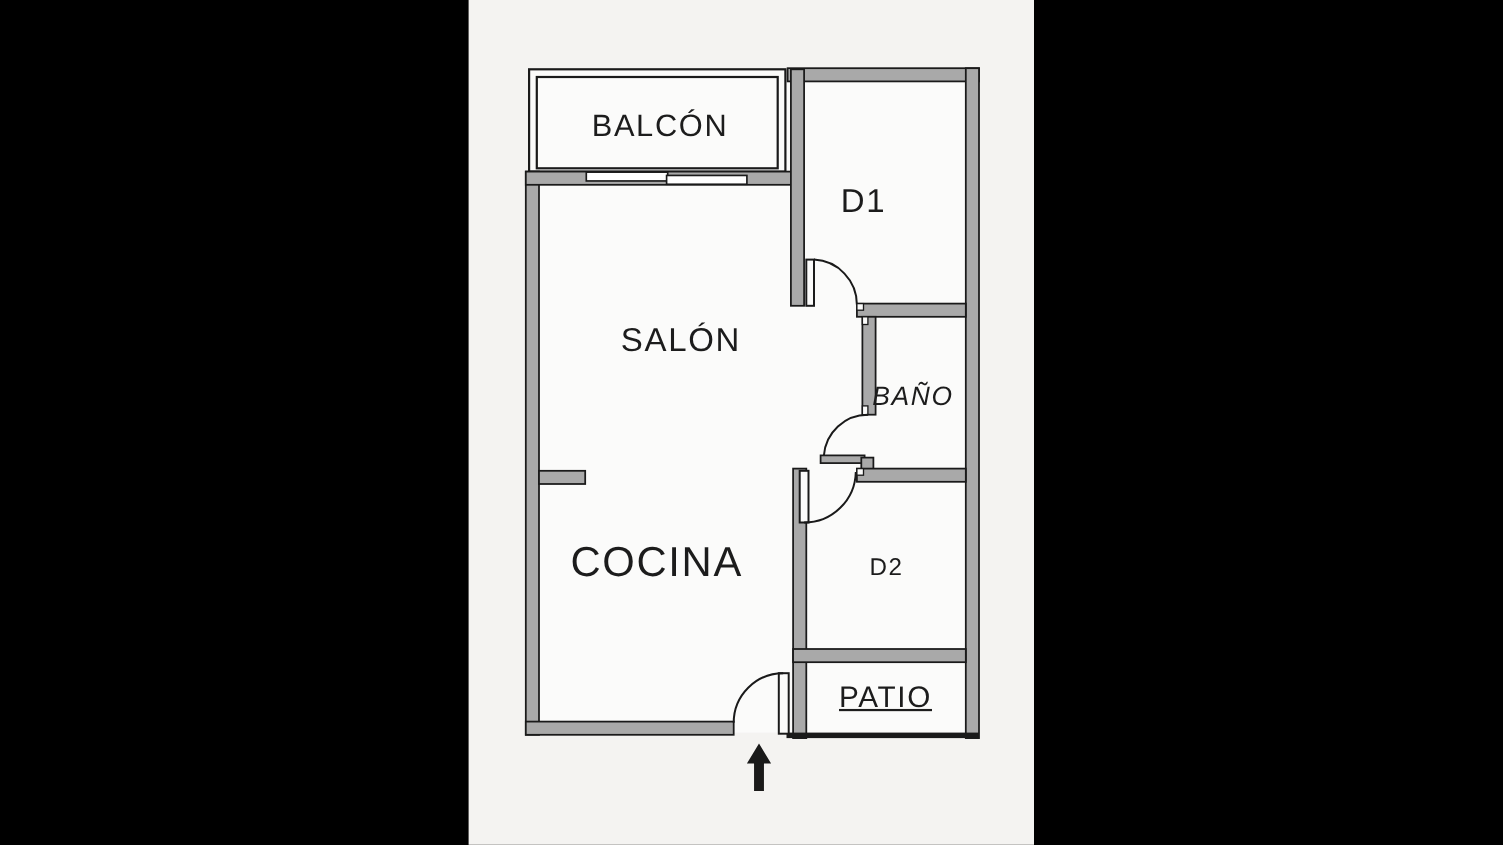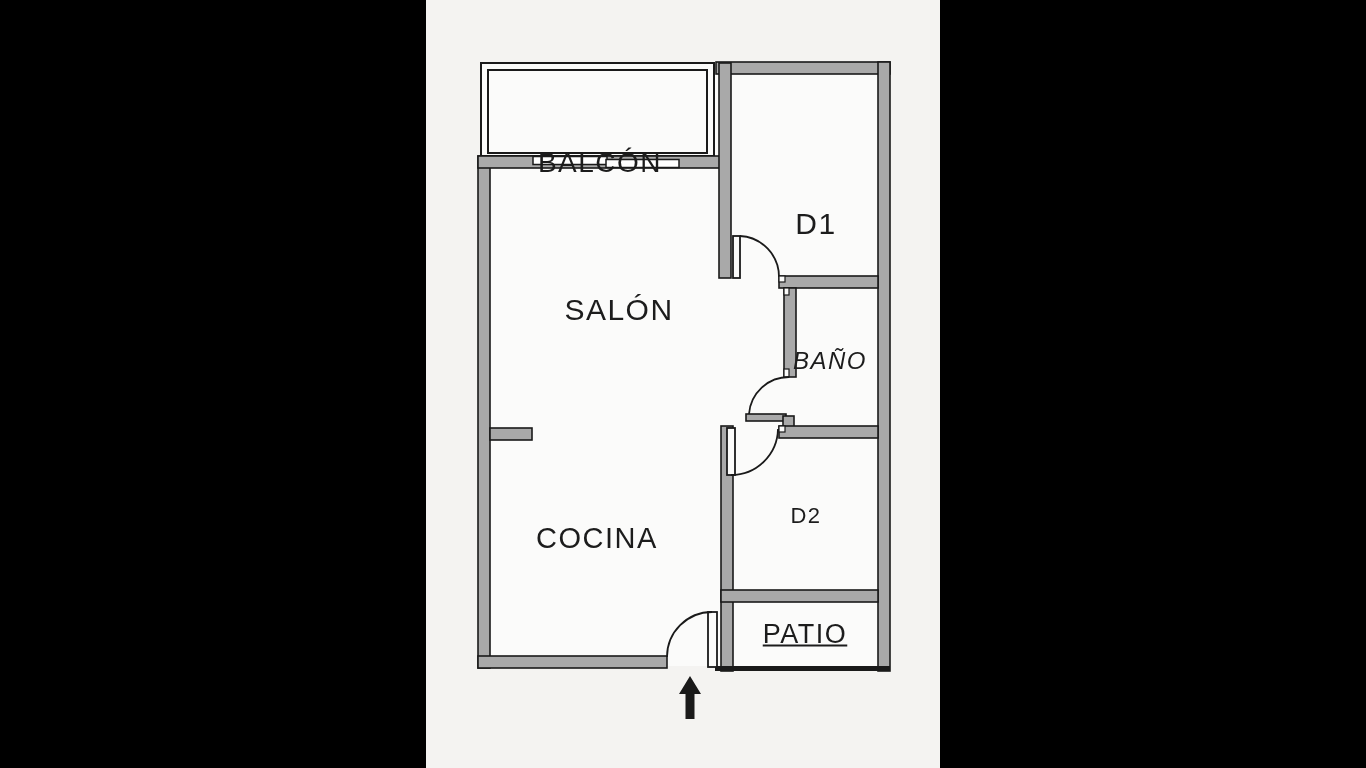--- a/index.html
+++ b/index.html
@@ -33,25 +33,25 @@
   .solid{fill:var(--line);}
   .notch{fill:var(--room);stroke:var(--line);stroke-width:1.2;}
   .room-label{
     position:absolute;
     transform:translate(-50%,-50%);
     color:var(--text);
     letter-spacing:1.5px;
     white-space:nowrap;
     font-weight:400;
   }
-  .lbl-balcon {left:174px;top:115px;font-size:28px;margin-top:48px;}
-  .lbl-d1     {left:390px;top:184px;font-size:30px;margin-top:40px;}
+  .lbl-balcon {left:174px;top:115px;font-size:28px;}
+  .lbl-d1     {left:359px;top:184px;font-size:30px;}
   .lbl-salon  {left:181px;top:310px;font-size:30px;margin-left:12px;}
   .lbl-bano   {left:404px;top:361px;font-size:24px;font-style:italic;}
-  .lbl-cocina {left:171px;top:538px;font-size:29px;text-align:right;}
+  .lbl-cocina {left:171px;top:512px;font-size:38px;text-align:right;}
   .lbl-d2     {left:380px;top:516px;font-size:22px;}
   .lbl-patio  {left:379px;top:634px;font-size:27px;text-decoration:underline;}
 </style>
 </head>
 <body>
 
 <div class="stage">
 
   <svg width="514" height="768" viewBox="0 0 514 768">
 

